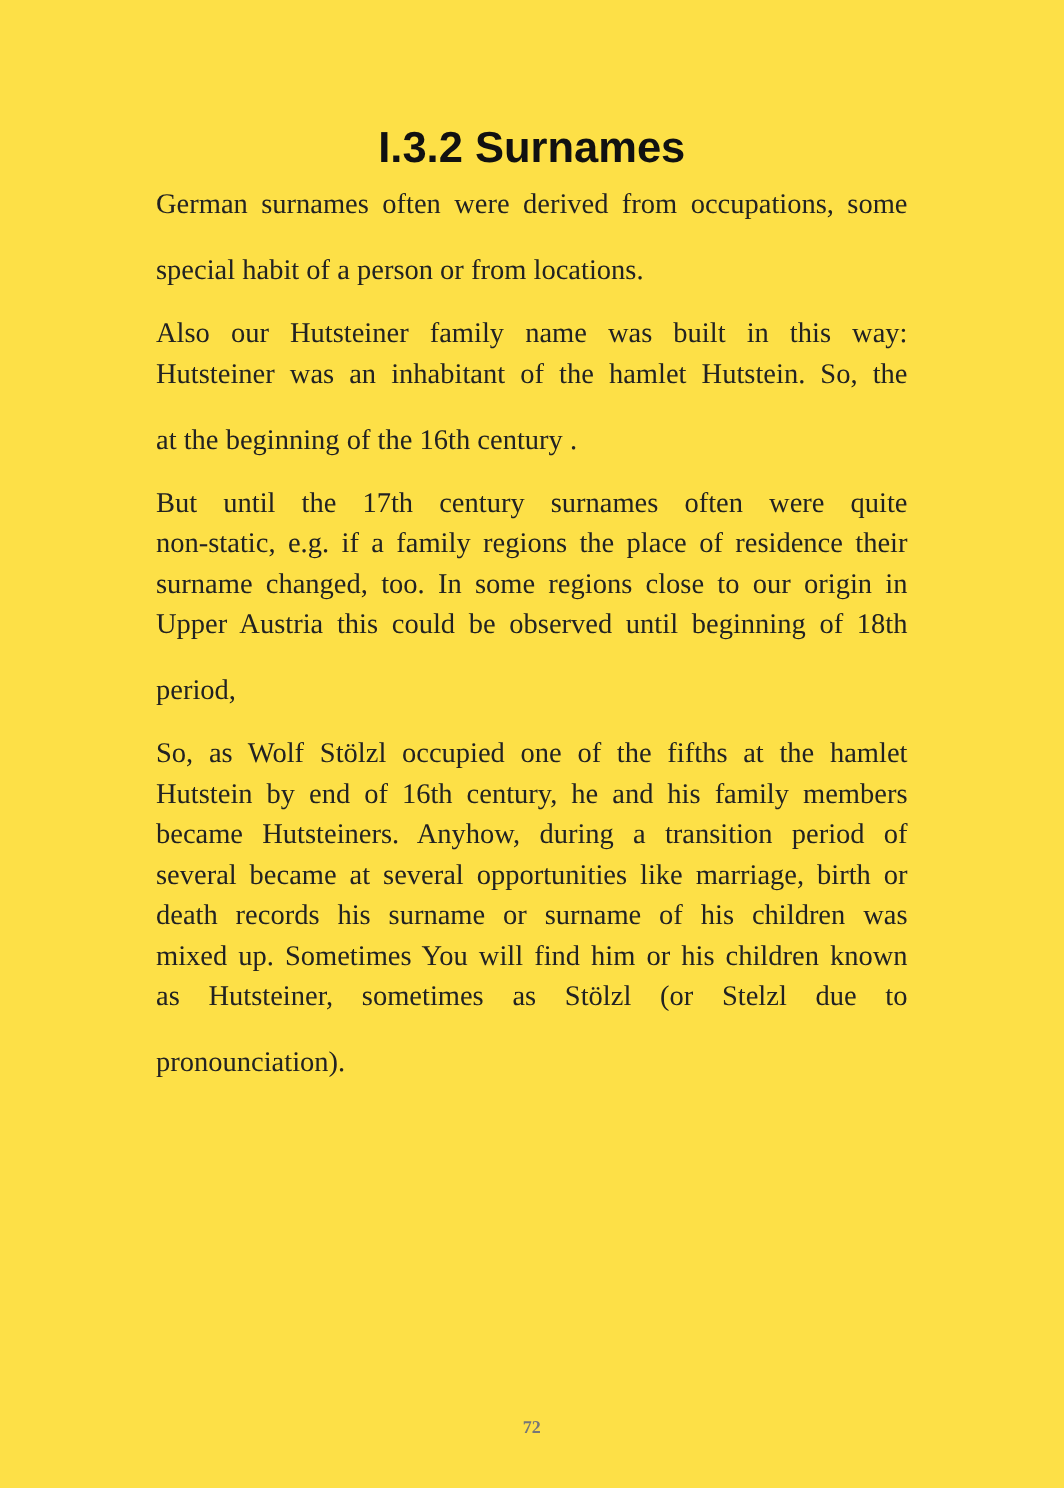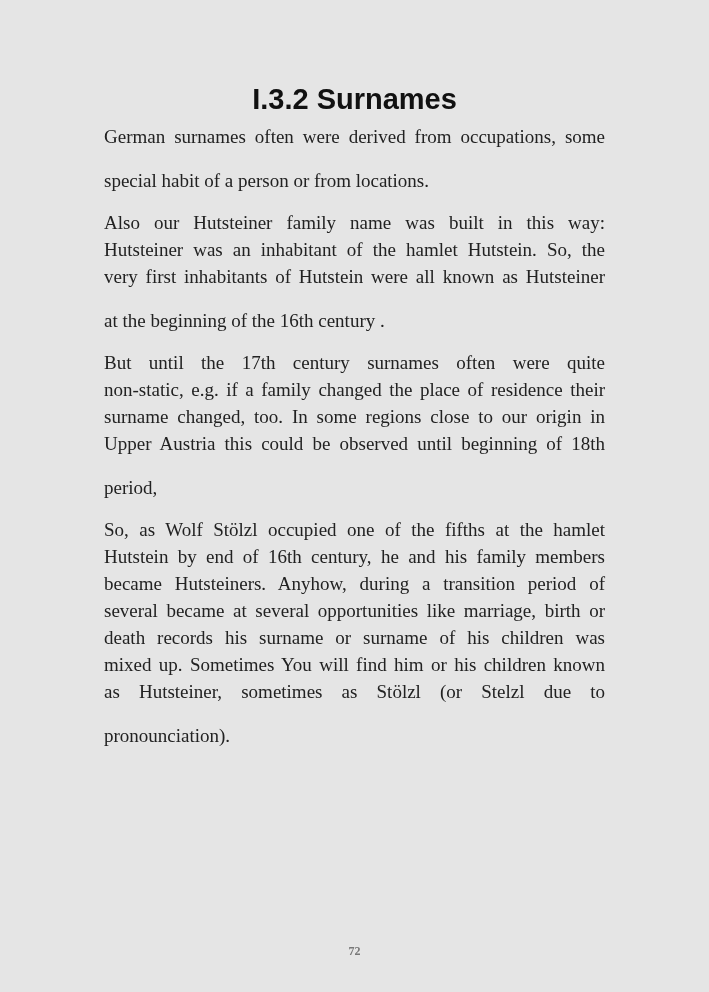--- a/index.html
+++ b/index.html
@@ -4,21 +4,21 @@
 <style>
   html, body {
     margin: 0;
     padding: 0;
     background: #ffffff;
   }
   .page {
     position: relative;
     width: 709px;
     height: 992px;
-    background: #e5e5e5;
+    background: #fde047;
     overflow: hidden;
     font-family: "Liberation Serif", serif;
   }
   .doc-title {
     margin: 0;
     padding-top: 82px;
     text-align: center;
     font-family: "Liberation Sans", sans-serif;
     font-weight: 700;
     font-size: 29px;
@@ -66,26 +66,25 @@
   <h1 class="doc-title">I.3.2 Surnames</h1>
 
   <div class="body-text">
       <div class="paragraph">
         <div class="line">German surnames often were derived from occupations, some</div>
         <div class="line last">special habit of a person or from locations.</div>
       </div>
       <div class="paragraph">
         <div class="line">Also our Hutsteiner family name was built in this way:</div>
         <div class="line">Hutsteiner was an inhabitant of the hamlet Hutstein. So, the</div>
-        <div class="line">very first inhabitants of Hutstein were all known as Hutsteiner</div>
         <div class="line last">at the beginning of the 16th century .</div>
       </div>
       <div class="paragraph">
         <div class="line">But until the 17th century surnames often were quite</div>
-        <div class="line">non-static, e.g. if a family changed the place of residence their</div>
+        <div class="line">non-static, e.g. if a family regions the place of residence their</div>
         <div class="line">surname changed, too. In some regions close to our origin in</div>
         <div class="line">Upper Austria this could be observed until beginning of 18th</div>
         <div class="line last">period,</div>
       </div>
       <div class="paragraph">
         <div class="line">So, as Wolf Stölzl occupied one of the fifths at the hamlet</div>
         <div class="line">Hutstein by end of 16th century, he and his family members</div>
         <div class="line">became Hutsteiners. Anyhow, during a transition period of</div>
         <div class="line">several became at several opportunities like marriage, birth or</div>
         <div class="line">death records his surname or surname of his children was</div>

